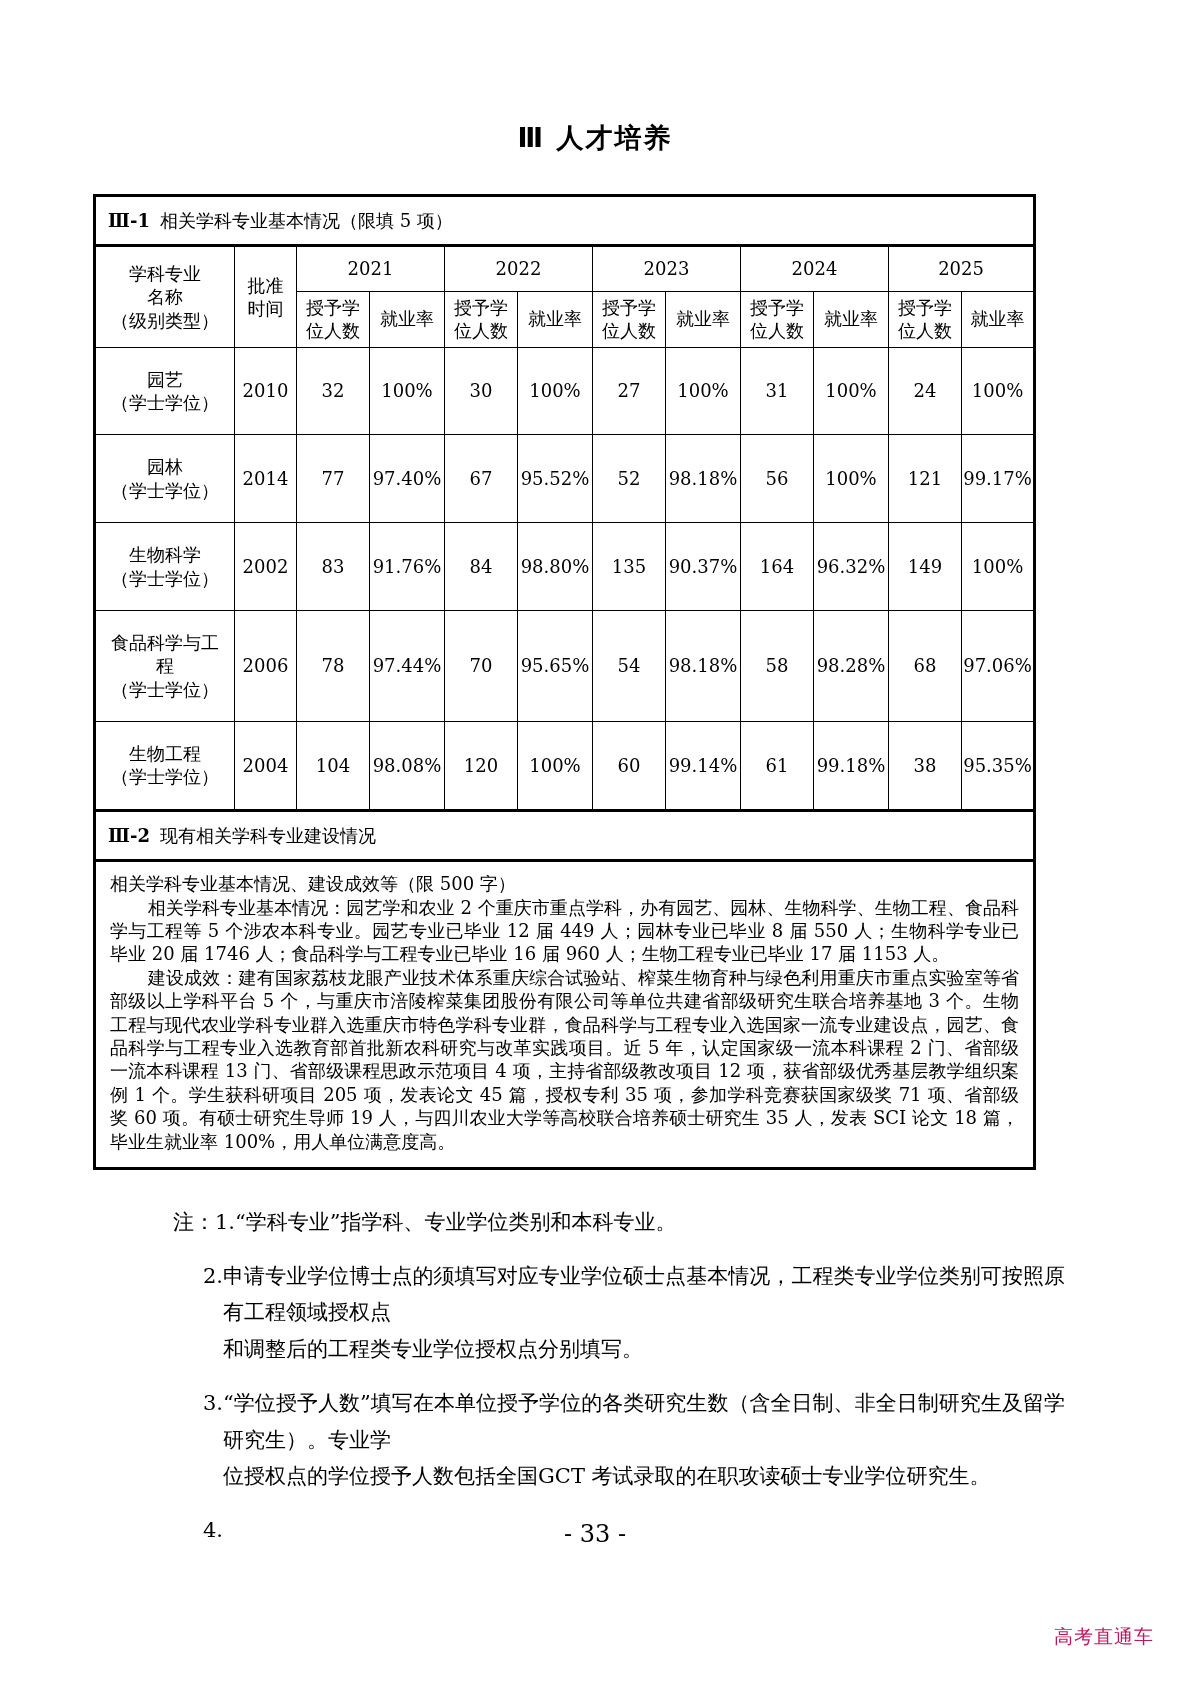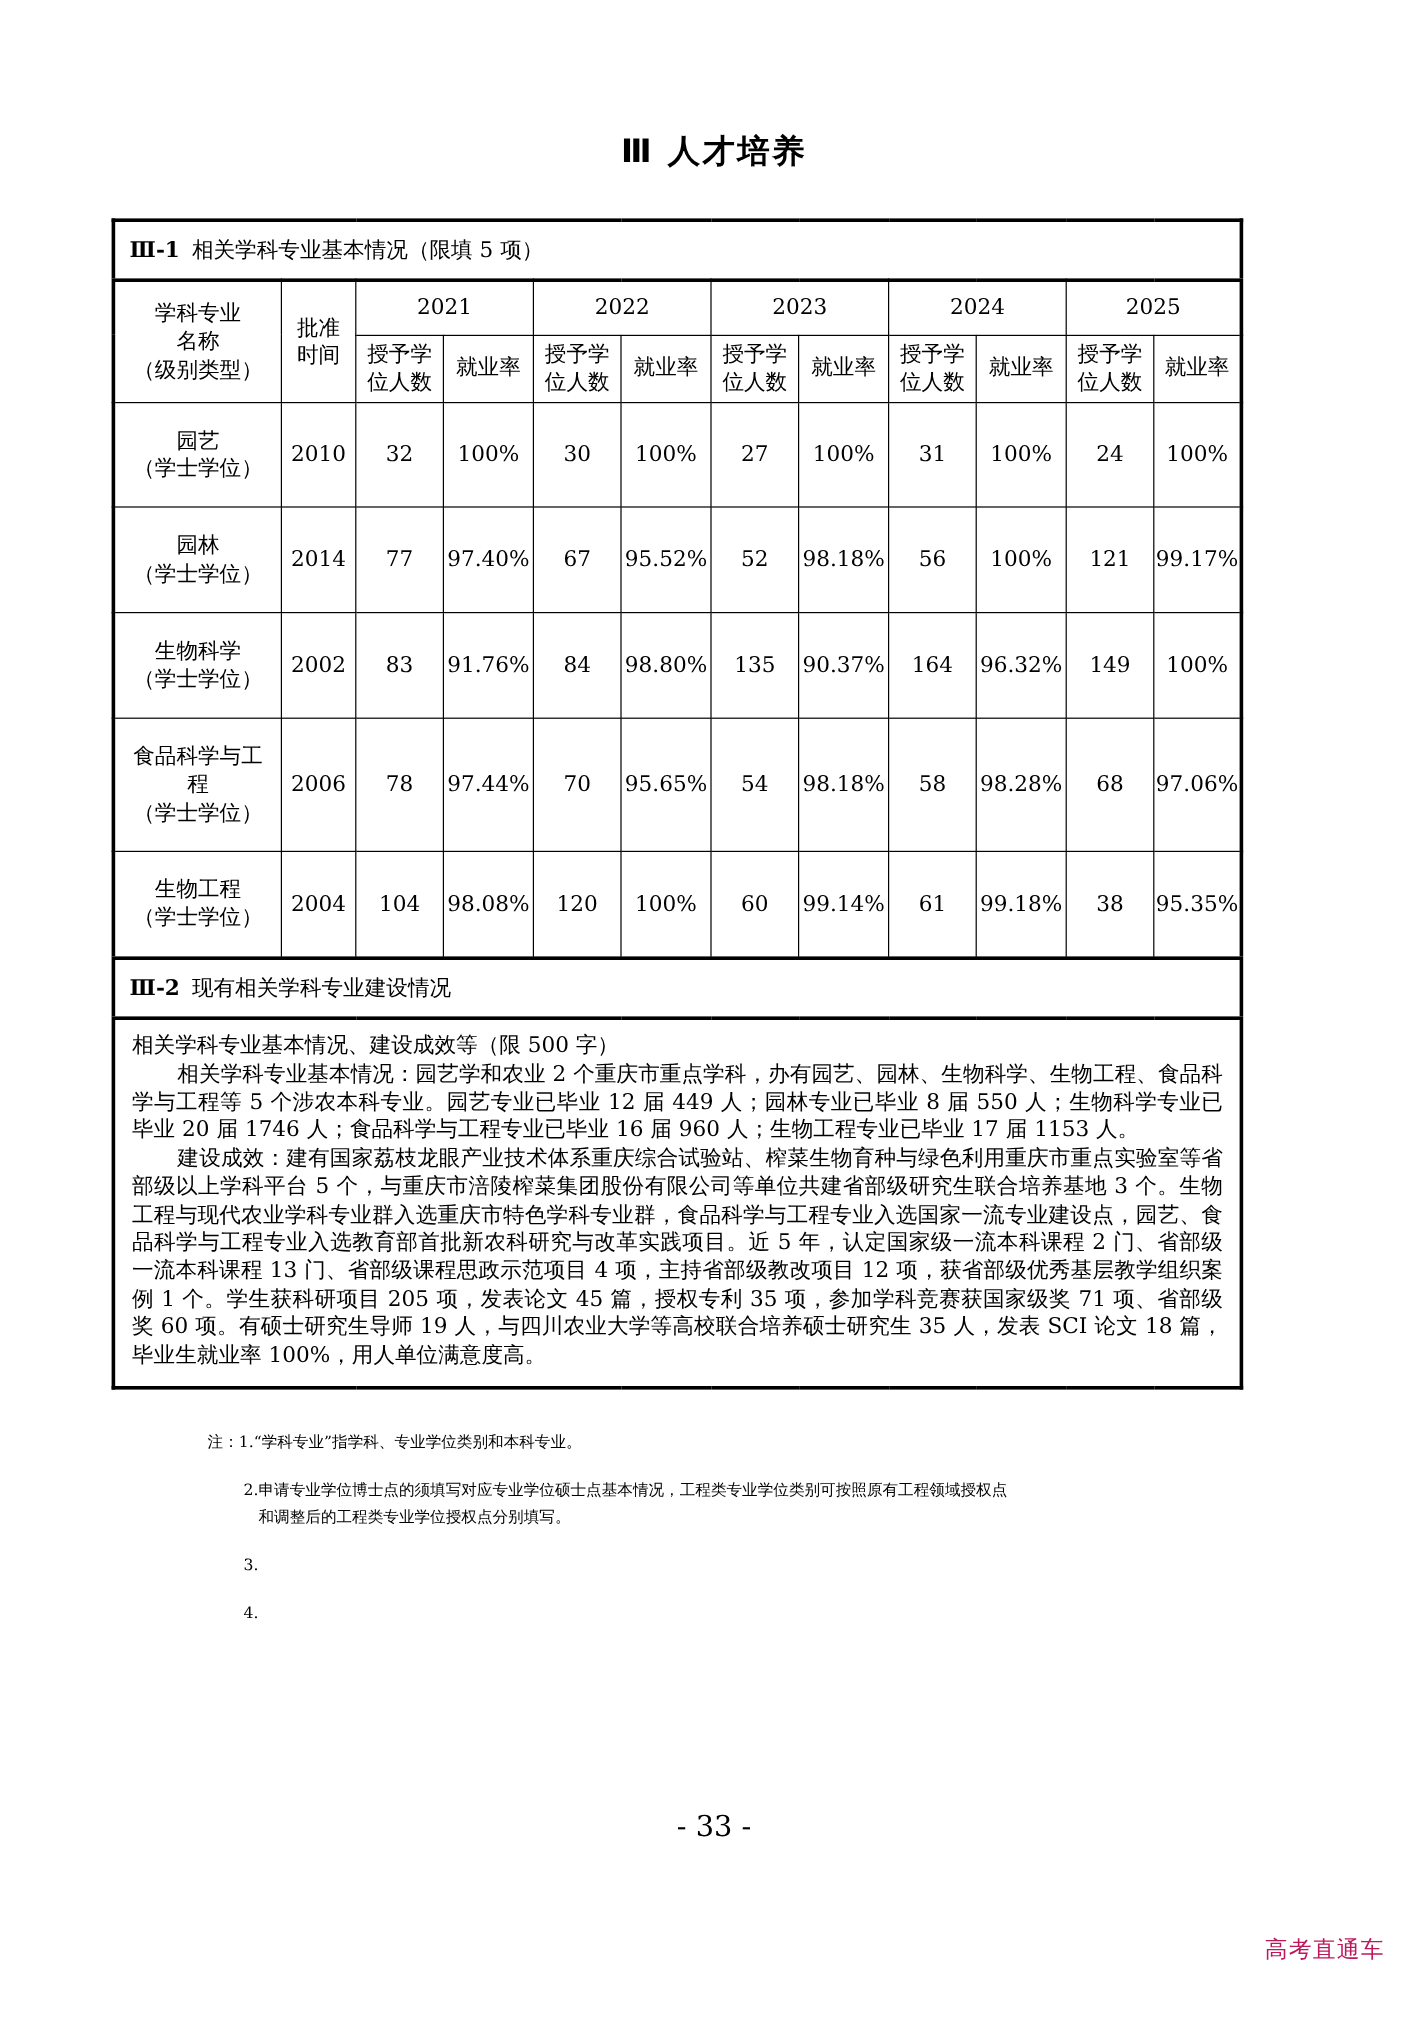--- a/index.html
+++ b/index.html
@@ -20,21 +20,21 @@
     width: 1190px;
     height: 1683px;
     box-sizing: border-box;
     padding: 0;
   }
   .page-title {
     text-align: center;
     font-size: 27px;
     font-weight: bold;
     letter-spacing: 2px;
-    margin: 0;
+    margin: 12px;
     padding-top: 108px;
     font-family: "DejaVu Sans", "Liberation Sans", sans-serif;
   }
   .main-wrap {
     margin: 0 auto;
     width: 1004px;
     margin-top: 38px;
   }
   table.doc {
     border-collapse: collapse;
@@ -116,21 +116,21 @@
     text-align: justify;
     text-justify: inter-ideograph;
   }
   .body-cell p.indent {
     text-indent: 2.1em;
   }
   .notes {
     margin: 4px auto;
     width: 940px;
     margin-top: 34px;
-    font-size: 13px;
+    font-size: 21px;
     line-height: 1.75;
   }
   .note-row {
     display: flex;
     align-items: flex-start;
     margin-bottom: 17px;
   }
   .note-lead {
     flex: 0 0 auto;
     white-space: nowrap;
@@ -358,20 +358,24 @@
     <div class="note-row">
       <div class="note-lead sub">2.</div>
       <div class="note-txt">
         <span>申请专业学位博士点的须填写对应专业学位硕士点基本情况，工程类专业学位类别可按照原有工程领域授权点</span>
         <span class="cont">和调整后的工程类专业学位授权点分别填写。</span>
       </div>
     </div>
 
     <div class="note-row">
       <div class="note-lead sub">3.</div>
+      <div class="note-txt">
+        <span>“学位授予人数”填写在本单位授予学位的各类研究生数（含全日制、非全日制研究生及留学研究生）。专业学</span>
+        <span class="cont">位授权点的学位授予人数包括全国GCT 考试录取的在职攻读硕士专业学位研究生。</span>
+      </div>
     </div>
 
     <div class="note-row">
       <div class="note-lead sub">4.</div>
     </div>
   </div>
 
   <div class="footer-pageno">- 33 -</div>
   <div class="watermark">高考直通车</div>
 

